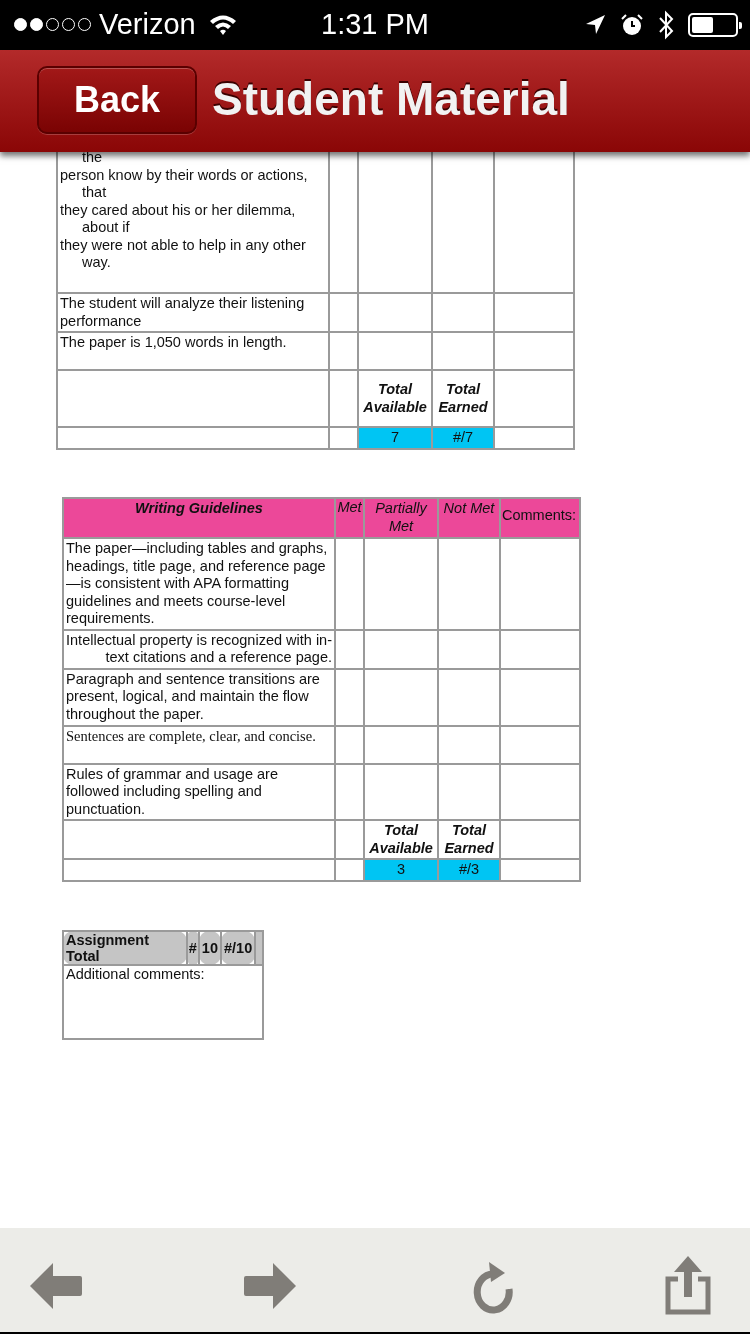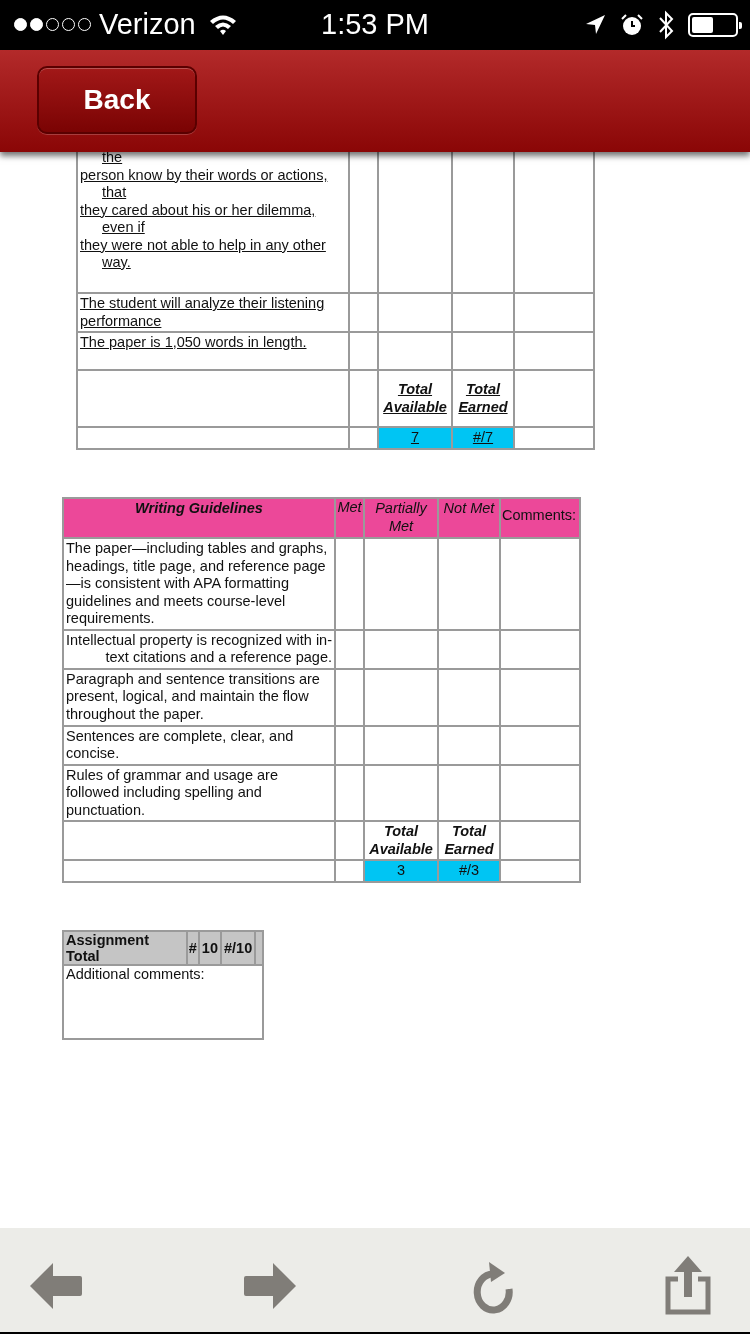--- a/index.html
+++ b/index.html
@@ -18,39 +18,39 @@
     .battery { width: 50px; height: 24px; border: 2px solid #fff; border-radius: 5px; position: relative; padding: 2px; }
     .battery .fill { height: 100%; background: #fff; border-radius: 2px; }
     .battery::after { content: ""; position: absolute; right: -6px; top: 7px; width: 3px; height: 7px; background: #fff; border-radius: 0 2px 2px 0; }
 
     
     .navbar { position: absolute; left: 0; top: 50px; width: 750px; height: 102px;
       background: linear-gradient(#b32a2a, #8a0606); box-shadow: 0 4px 6px rgba(0,0,0,0.55); z-index: 5; }
     .back-btn { position: absolute; left: 37px; top: 16px; width: 160px; height: 68px; border-radius: 10px;
       background: linear-gradient(#a21818, #7a0303); border: 2px solid #5a0000;
       box-shadow: inset 0 1px 0 rgba(255,255,255,0.25), 0 1px 0 rgba(255,255,255,0.2);
-      color: #fff; font-size: 28px; font-weight: bold; display: flex; align-items: center; justify-content: center; }
+      color: #fff; font-size: 36px; font-weight: bold; display: flex; align-items: center; justify-content: center; }
     .nav-title { position: absolute; left: 212px; top: 22px; font-size: 46px; font-weight: bold; color: #f2f2f2;
       text-shadow: 0 -2px 0 #3a0000; }
 
     
     .content { position: absolute; left: 0; top: 152px; width: 750px; height: 1076px; overflow: hidden; }
     table.rubric { position: absolute; border-collapse: collapse; table-layout: fixed; font-size: 14.5px; line-height: 17.5px; }
     table.rubric td { border: 2px solid #9a9a9a; vertical-align: top; padding: 1px 2px; }
     .c1 { width: 272px; } .c2 { width: 29px; } .c3 { width: 74px; } .c4 { width: 62px; } .c5 { width: 80px; }
     .hang { padding-left: 22px; display: block; }
     .totals-head { text-align: center; font-weight: bold; font-style: italic; vertical-align: middle !important; }
     .cyan { background: #00c5f3; text-align: center; }
     .hdr td { background: #ec4899; vertical-align: middle; text-align: center; font-style: italic; }
     .hdr .title { font-weight: bold; }
     .hdr .comments { font-style: normal; text-align: left; }
 
     .assign { position: absolute; left: 62px; top: 778px; width: 202px; border-collapse: collapse; font-size: 14.5px; }
     .assign td { border: 2px solid #9a9a9a; padding: 0 2px; }
-    .assign .hrow td { background: #c5c5c5; font-weight: bold; height: 22px; }
+    .assign .hrow td { background: #c5c5c5; font-weight: bold; height: 22px; border-radius: 10px; }
     .assign .crow td { height: 74px; vertical-align: top; }
 
     
     .toolbar { position: absolute; left: 0; top: 1228px; width: 750px; height: 106px; background: #ecece8;
       border-bottom: 2px solid #000; }
     .tb-btn { position: absolute; top: 28px; width: 60px; height: 60px; display: flex; align-items: center; justify-content: center; }
   </style>
 </head>
 <body>
 
@@ -63,54 +63,55 @@
       <span class="dot"></span>
       <span class="dot"></span>
     </div>
     <span>Verizon</span>
     <svg class="wifi" viewBox="0 0 30 24">
       <path d="M2 8 Q15 -3 28 8 L25 11 Q15 2 5 11 Z" fill="#fff"></path>
       <path d="M7 13 Q15 6 23 13 L20 16 Q15 11 10 16 Z" fill="#fff"></path>
       <path d="M12 18 Q15 15.5 18 18 L15 22 Z" fill="#fff"></path>
     </svg>
   </div>
-  <div class="time">1:53 PM</div>
+  <div class="time">1:31 PM</div>
   <div class="right">
     <svg width="22" height="22" viewBox="0 0 22 22">
       <path d="M21 1 L2 10 L11 11 L12 20 Z" fill="#fff"></path>
     </svg>
     <svg width="24" height="24" viewBox="0 0 24 24">
       <circle cx="12" cy="13" r="9" fill="#fff"></circle>
       <path d="M12 8 V13 H15" stroke="#000" stroke-width="2" fill="none"></path>
       <path d="M2 6 L6 2 M22 6 L18 2" stroke="#fff" stroke-width="2"></path>
     </svg>
     <svg width="16" height="30" viewBox="0 0 16 30">
       <path d="M2 8 L14 21 L8 27 V3 L14 9 L2 22" stroke="#fff" stroke-width="2" fill="none"></path>
     </svg>
     <div class="battery">
       <div class="fill" id="battery-fill" style="width: 50%;"></div>
     </div>
   </div>
 </div>
 
 <div class="navbar">
   <div class="back-btn">Back</div>
+  <div class="nav-title">Student Material</div>
 </div>
 
 <div class="content">
 
-  <table class="rubric" style="left:76px; top:-10px;text-decoration:underline;">
+  <table class="rubric" style="left:56px; top:-10px;">
     <tbody>
         <tr style="height:150px;">
       <td class="c1">
         <span class="hang" style="margin-top:4px">the</span>
         <span>person know by their words or actions,</span>
         <span class="hang">that</span>
         <span>they cared about his or her dilemma,</span>
-        <span class="hang">even if</span>
+        <span class="hang">about if</span>
         <span>they were not able to help in any other</span>
         <span class="hang">way.</span>
       </td>
       <td class="c2"></td>
       <td class="c3"></td>
       <td class="c4"></td>
       <td class="c5"></td>
     </tr>
     <tr style="height:38px;">
       <td>The student will analyze their listening performance</td>
@@ -166,21 +167,21 @@
           <td></td>
           <td></td>
     </tr>
     <tr style="height:57px;">
       <td>Paragraph and sentence transitions are present, logical, and maintain the flow throughout the paper.</td>
       <td></td>
           <td></td>
           <td></td>
           <td></td>
     </tr>
-    <tr style="height:38px;">
+    <tr style="height:38px;font-family:Liberation Serif, serif;">
       <td>Sentences are complete, clear, and concise.</td>
       <td></td>
           <td></td>
           <td></td>
           <td></td>
     </tr>
     <tr style="height:56px;">
       <td>Rules of grammar and usage are followed including spelling and punctuation.</td>
       <td></td>
           <td></td>

